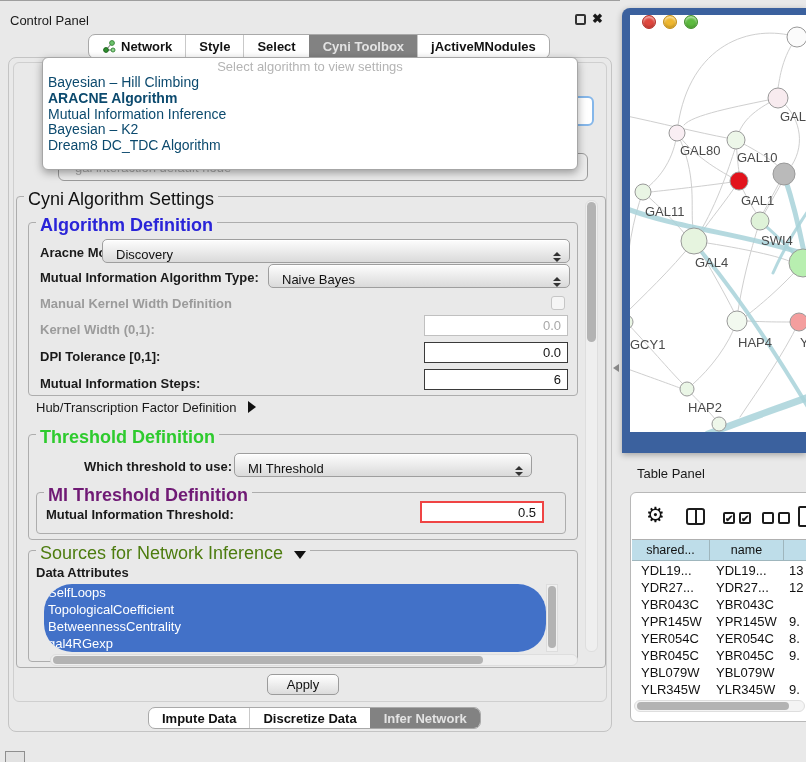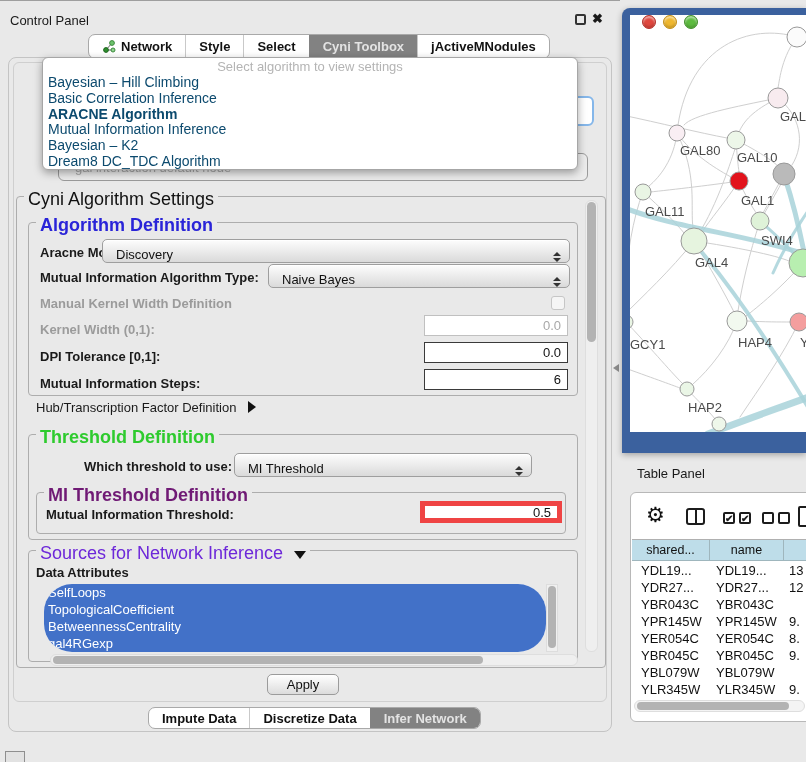--- a/index.html
+++ b/index.html
@@ -94,21 +94,20 @@
 
 <div class="abs" style="left:56px;top:96px;width:538px;height:30px;border:2px solid #85b7ea;border-radius:6px;background:#fff;"></div>
 <div class="abs" style="left:58px;top:153px;width:530px;height:28px;border:1px solid #9a9a9a;border-radius:6px;background:#ececec;">
   <span style="position:absolute;left:16px;top:6px;font-size:13px;color:#a8a8a8;white-space:nowrap;">gal interaction default node</span>
 </div>
 
 <div class="dd" style="left:42px;top:57px;width:536px;height:113px;">
   <div class="dd-place">Select algorithm to view settings</div>
   <div id="dd-items">
       <div class="dd-item">Bayesian – Hill Climbing</div>
-      <div class="dd-item">Basic Correlation Inference</div>
       <div class="dd-item bold">ARACNE Algorithm</div>
       <div class="dd-item">Mutual Information Inference</div>
       <div class="dd-item">Bayesian – K2</div>
       <div class="dd-item">Dream8 DC_TDC Algorithm</div>
     </div>
 </div>
 
 <div class="group" style="left:16px;top:196px;width:590px;height:472px;"></div>
 <span class="gtitle" style="left:24px;top:189px;color:#111;">Cyni Algorithm Settings</span>
 
@@ -169,26 +168,26 @@
   <span class="ctext">MI Threshold</span>
   <span class="stepper">
       <span class="tri-up"></span>
       <span class="tri-dn"></span>
     </span>
 </div>
 
 <div class="group" style="left:36px;top:492px;width:530px;height:42px;"></div>
 <span class="gtitle b" style="left:44px;top:485px;color:#701a75;">MI Threshold Definition</span>
 <div class="lbl b" style="left:46px;top:507px;">Mutual Information Threshold:</div>
-<div class="field" style="left:420px;top:501px;width:142px;height:22px;border:5px solid #ef4444;">
+<div class="field" style="left:420px;top:501px;width:124px;height:22px;border:2px solid #ef4444;">
   <span>0.5</span>
 </div>
 
 <div class="group" style="left:28px;top:550px;width:550px;height:112px;"></div>
-<span class="gtitle" style="left:36px;top:543px;color:#6d28d9;">
+<span class="gtitle" style="left:36px;top:543px;color:#4d7c0f;">
   <span>Sources for Network Inference</span>
   <span class="tri-d" style="margin-left:6px;position:relative;top:0px;"></span>
 </span>
 <div class="lbl b" style="left:36px;top:565px;">Data Attributes</div>
 <div class="abs" id="attr-list" style="left:44px;top:584px;width:502px;height:68px;background:#fff;overflow:hidden;border-radius:28px;">
     <div class="attr-item">SelfLoops</div>
     <div class="attr-item">TopologicalCoefficient</div>
     <div class="attr-item">BetweennessCentrality</div>
     <div class="attr-item">gal4RGexp</div>
   </div>

